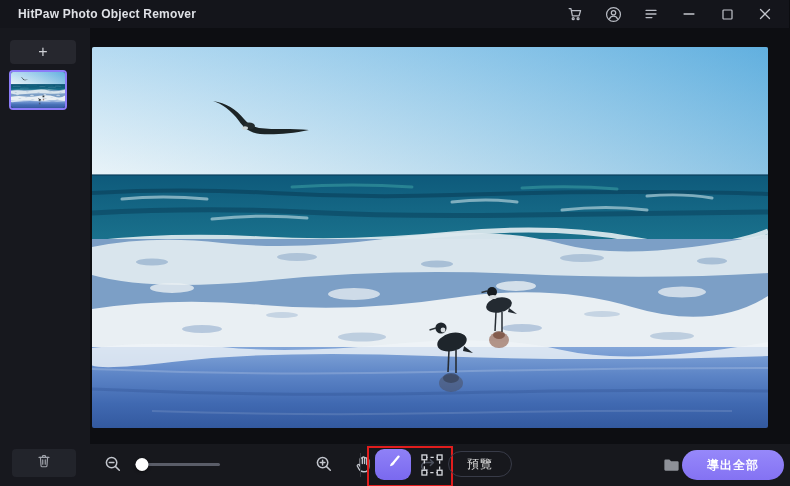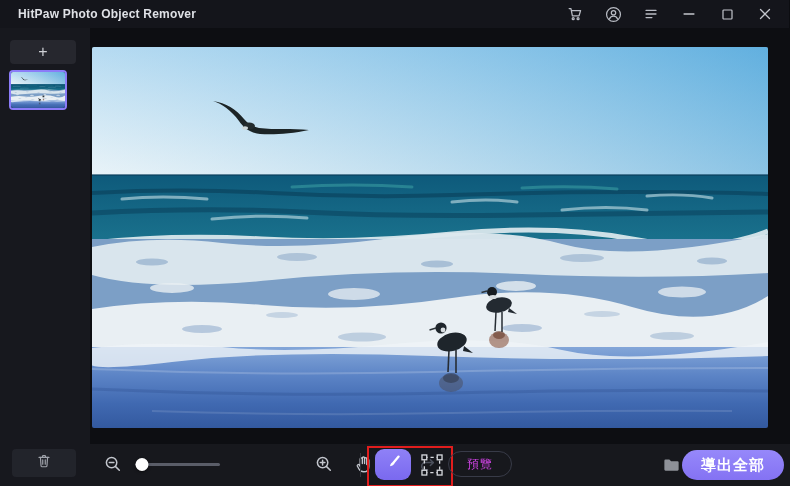--- a/index.html
+++ b/index.html
@@ -33,25 +33,25 @@
   .slider{position:absolute;left:45px;top:11px;width:85px;height:18px;cursor:pointer;}
   .slider-track{position:absolute;left:0;top:8px;width:85px;height:3px;border-radius:2px;background:#5a5d68;}
   .slider-knob{position:absolute;top:3px;width:13px;height:13px;border-radius:50%;background:#fff;transform:translateX(-50%);
     box-shadow:0 1px 3px rgba(0,0,0,.5);}
   .vsep{position:absolute;left:270px;top:9px;width:1px;height:24px;background:#33353d;}
   .annotation-box{position:absolute;left:277px;top:2px;width:82px;height:37px;border:2px solid #e11d1d;pointer-events:none;}
   .brush-btn{position:absolute;left:285px;top:5px;width:36px;height:31px;border-radius:9px;
     background:linear-gradient(180deg,#8f81f7,#7a69ef);display:flex;align-items:center;justify-content:center;cursor:pointer;}
   .marquee-btn{position:absolute;left:329px;top:8px;width:26px;height:26px;display:flex;align-items:center;justify-content:center;cursor:pointer;}
   .preview-btn{position:absolute;left:358px;top:7px;width:64px;height:26px;border:1px solid #383b48;border-radius:14px;
-    background:transparent;color:#d946ef;font-size:12px;display:flex;align-items:center;justify-content:center;cursor:pointer;
+    background:transparent;color:#e5e5e5;font-size:12px;display:flex;align-items:center;justify-content:center;cursor:pointer;
     font-family:inherit;letter-spacing:1px;}
   .folder-btn{position:absolute;left:569px;top:9px;width:24px;height:24px;display:flex;align-items:center;justify-content:center;cursor:pointer;}
   .export-btn{position:absolute;left:592px;top:6px;width:102px;height:30px;border:none;border-radius:16px;
-    background:linear-gradient(180deg,#9688fa,#8472f3);color:#fff;font-size:15px;font-weight:700;letter-spacing:1px;
+    background:linear-gradient(180deg,#9688fa,#8472f3);color:#fff;font-size:12px;font-weight:700;letter-spacing:1px;
     display:flex;align-items:center;justify-content:center;cursor:pointer;font-family:inherit;}
 </style>
 </head>
 <body>
 
 <div class="window">
 
   <div class="titlebar">
     <span class="title-text">HitPaw Photo Object Remover</span>
     <div class="titlebar-icons">

